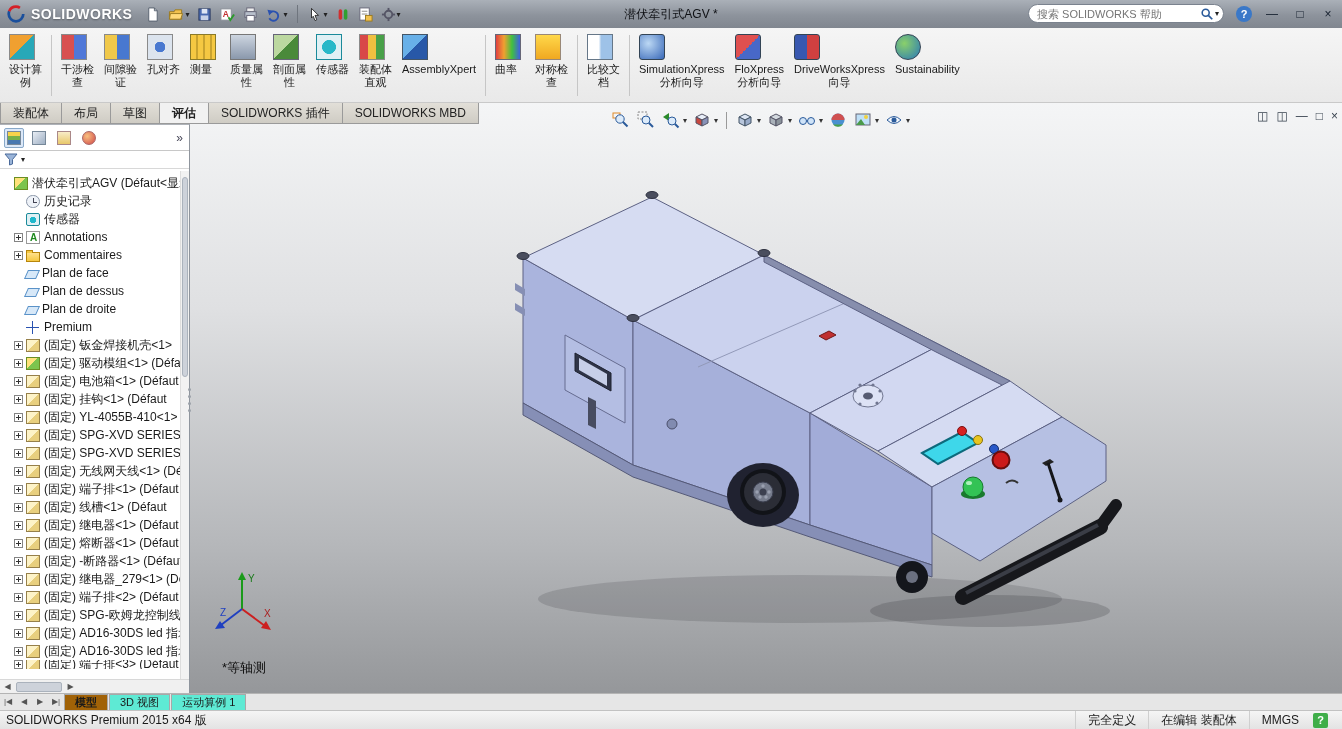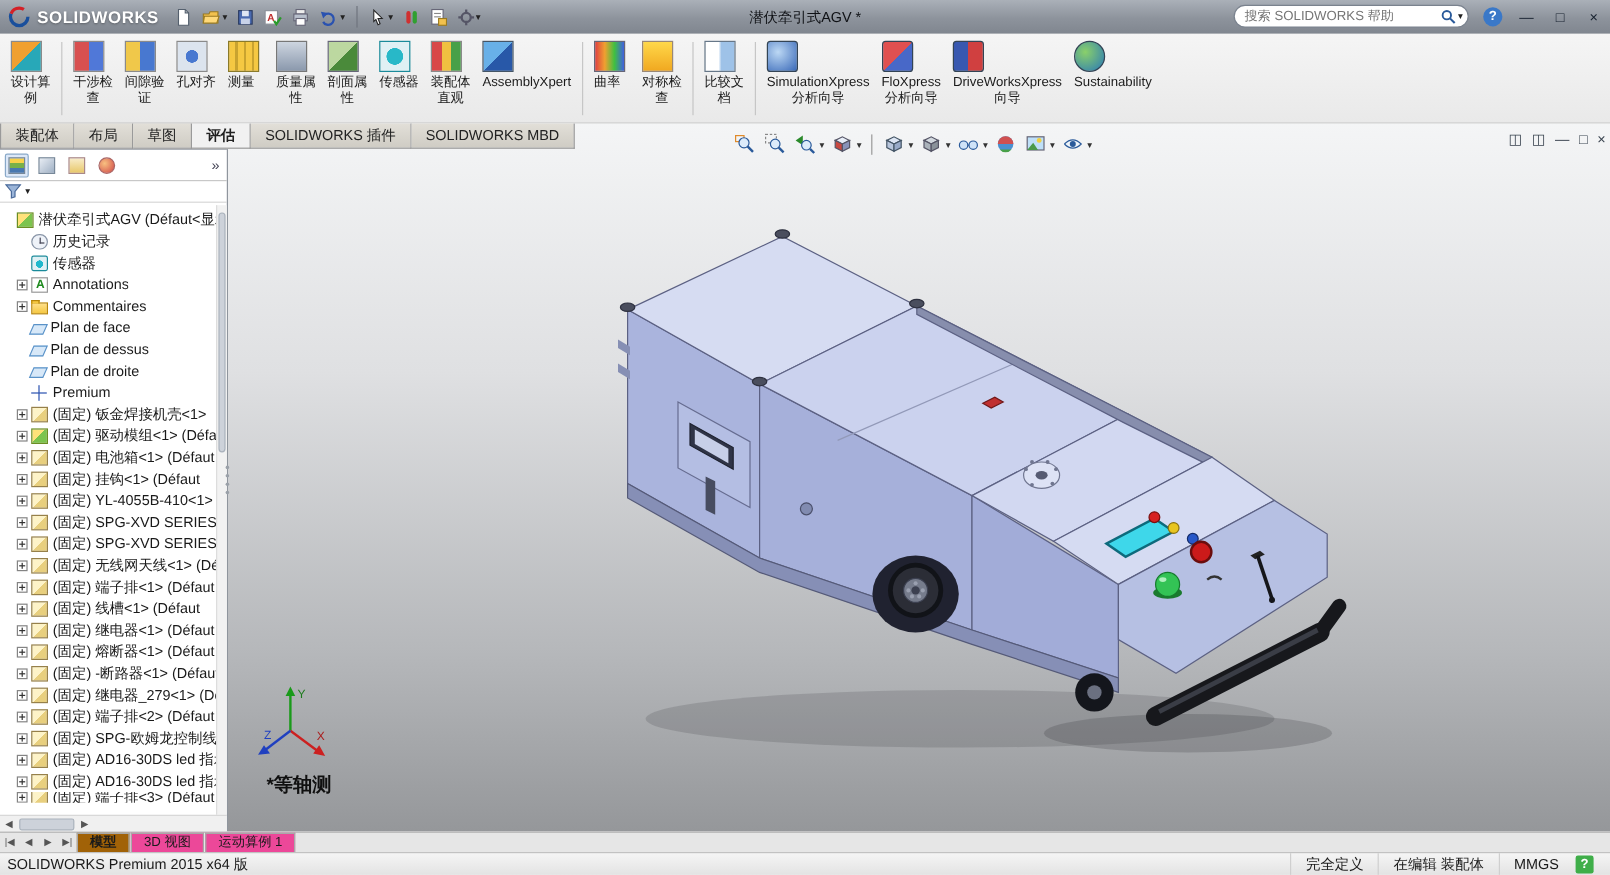--- a/index.html
+++ b/index.html
@@ -53,21 +53,21 @@
   
   #viewport{position:absolute;left:190px;top:103px;right:0;bottom:36px;background:linear-gradient(180deg,#f4f5f6 0%,#dfe0e2 35%,#b5b7ba 75%,#95979a 100%);overflow:hidden}
   #headsup{position:absolute;left:420px;top:6px;display:flex;align-items:center;gap:3px;z-index:5}
   .hu{width:22px;height:22px;display:flex;align-items:center;justify-content:center;border-radius:2px}
   .hcaret{font-size:8px;color:#333;margin:0 1px 0 -2px}
   .hsep{width:1px;height:17px;background:#9a9a9a;margin:0 4px}
   #docwin{position:absolute;right:4px;top:5px;display:flex;align-items:center;gap:8px;z-index:5}
   .dwbtn{font-size:12px;color:#3a4450;line-height:16px}
   #model3d{position:absolute;left:280px;top:62px;width:660px;height:480px}
   #triad{position:absolute;left:18px;bottom:48px;width:70px;height:78px}
-  #view-annot{position:absolute;left:32px;bottom:28px;font-size:16px;font-weight:bold;color:#101010}
+  #view-annot{position:absolute;left:32px;bottom:16px;font-size:13px;font-weight:normal;color:#101010}
 
   
   #treepanel{position:absolute;left:0;top:124px;width:190px;bottom:36px;background:#fff;border-right:1px solid #8f959d;border-top:1px solid #aeb2b8}
   #tp-header{height:26px;border-bottom:1px solid #c8c8c8;display:flex;align-items:center;gap:5px;padding:2px 4px}
   .phtab{width:20px;height:20px;display:flex;align-items:center;justify-content:center;border:1px solid transparent;border-radius:2px}
   .phtab.active{background:#dce8f8;border-color:#88a8c8}
   .phicon{width:14px;height:14px;display:inline-block}
   .ph-feature{background:linear-gradient(#f8d24a 33%,#78b048 33% 66%,#4878b0 66%);border:1px solid #789}
   .ph-property{background:linear-gradient(135deg,#e8edf4,#9fb0c4);border:1px solid #789}
   .ph-config{background:linear-gradient(#f8ecc8,#e8c86a);border:1px solid #a88}
@@ -102,21 +102,21 @@
   #tp-vthumb{position:absolute;left:1px;right:1px;top:6px;height:200px;background:#cdd2da;border:1px solid #aab2bc;border-radius:3px}
   #tp-hscroll{position:absolute;left:0;right:0;bottom:0;height:14px;background:#f0f0f0;border-top:1px solid #d8d8d8;display:flex;align-items:center}
   .harrow{width:15px;text-align:center;font-size:8px;color:#555}
   #tp-hthumb{width:46px;height:10px;background:#cdd2da;border:1px solid #aab2bc;border-radius:2px;margin:0 1px}
   #splitter{position:absolute;right:-3px;top:255px;width:5px;height:40px;display:flex;flex-direction:column;align-items:center;gap:4px;justify-content:center}
   #splitter i{width:3px;height:3px;border-radius:50%;background:#9aa0a8}
 
   
   #bottomtabs{position:absolute;left:0;bottom:19px;width:1342px;height:17px;background:#e6e6e6;border-top:1px solid #b4b4b4;display:flex;align-items:flex-end}
   .bnav{width:16px;text-align:center;font-size:8px;color:#555;line-height:16px}
-  .btab{height:16px;line-height:15px;font-size:11px;padding:0 10px;background:#ec4899;border:1px solid #a8a8a8;border-bottom:none;margin-right:1px;white-space:nowrap}
+  .btab{height:16px;line-height:15px;font-size:11px;padding:0 10px;background:#5eead4;border:1px solid #a8a8a8;border-bottom:none;margin-right:1px;white-space:nowrap}
   .btab.active{background:#a16207;font-weight:bold}
 
   
   #statusbar{position:absolute;left:0;bottom:0;width:1342px;height:19px;background:linear-gradient(#f5f5f5,#e3e3e3);border-top:1px solid #c2c2c2;display:flex;align-items:center;font-size:12px}
   #sb-left{padding-left:6px}
   #sb-right{margin-left:auto;display:flex;align-items:center;height:100%}
   .sitem{border-left:1px solid #cfcfcf;padding:0 12px;height:100%;display:flex;align-items:center;white-space:nowrap}
   #sb-help{width:15px;height:15px;background:#3fae49;border-radius:2px;color:#fff;font-size:11px;font-weight:bold;text-align:center;line-height:15px;margin:0 14px 0 2px}
 </style>
 </head>

